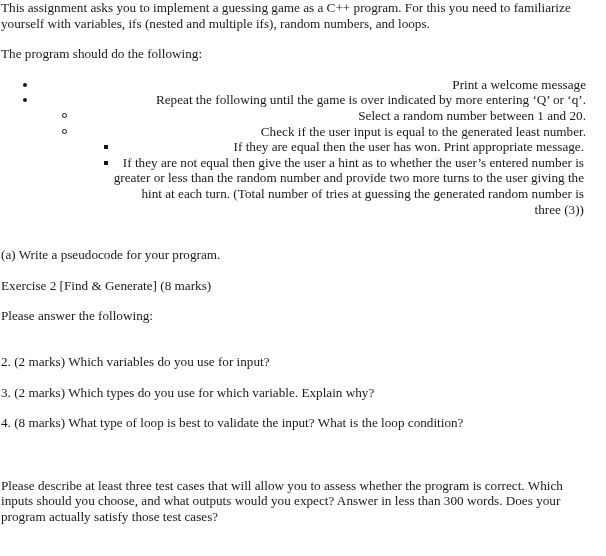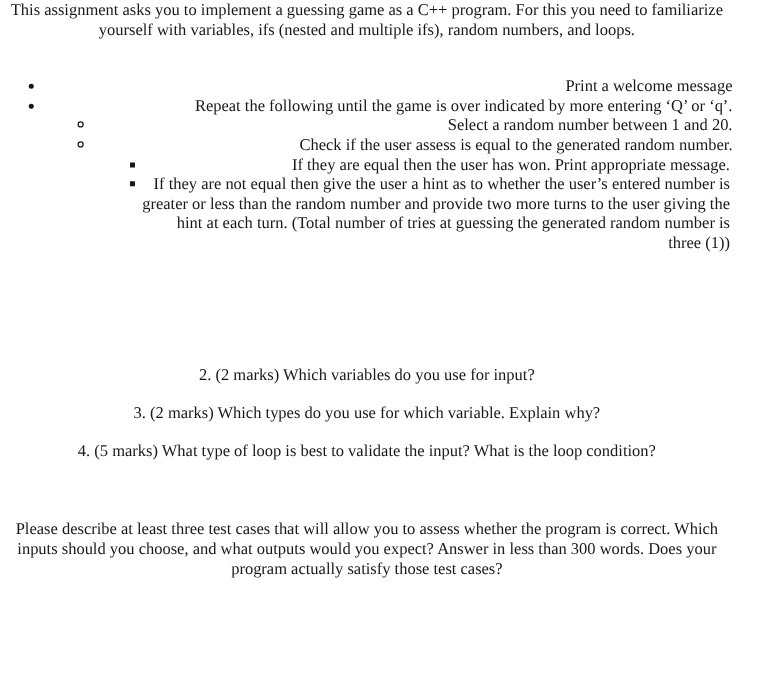--- a/index.html
+++ b/index.html
@@ -20,21 +20,21 @@
   .page {
     position: relative;
     width: 606px;
     height: 556px;
     padding: 0;
     box-sizing: border-box;
   }
   .para {
     margin: 0;
     padding: 0 20px 0 1px;
-    text-align: center;
+    text-align: left;
   }
   .gap-lg { height: 15px; }
 
   
   .lvl1, .lvl2, .lvl3 {
     position: relative;
     margin: 0;
     padding: 0;
     text-align: right;
   }
@@ -84,20 +84,21 @@
 </style>
 </head>
 <body>
 
 <div class="page">
 
   <p class="para">This assignment asks you to implement a guessing game as a C++ program. For this you need to familiarize yourself with variables, ifs (nested and multiple ifs), random numbers, and loops.</p>
 
   <div class="gap-lg"></div>
 
+  <p class="para">The program should do the following:</p>
 
   <div class="gap-lg"></div>
 
   <div>
 
     <div class="row lvl1">
       <span class="bullet b1"></span>
       <span>Print a welcome message</span>
     </div>
 
@@ -107,58 +108,61 @@
     </div>
 
     <div class="row lvl2">
       <span class="bullet b2"></span>
       <span>Select a random number between 1 and 20.</span>
     </div>
 
 
     <div class="row lvl2">
       <span class="bullet b2"></span>
-      <span>Check if the user assess is equal to the generated random number.</span>
+      <span>Check if the user input is equal to the generated least number.</span>
     </div>
 
     <div class="row lvl3">
       <span class="bullet b3"></span>
       <span>If they are equal then the user has won. Print appropriate message.</span>
     </div>
 
     <div class="row lvl3">
       <span class="bullet b3"></span>
-      <span>If they are not equal then give the user a hint as to whether the user’s entered number is greater or less than the random number and provide two more turns to the user giving the hint at each turn. (Total number of tries at guessing the generated random number is three (1))</span>
+      <span>If they are not equal then give the user a hint as to whether the user’s entered number is greater or less than the random number and provide two more turns to the user giving the hint at each turn. (Total number of tries at guessing the generated random number is three (3))</span>
     </div>
 
   </div>
 
   <div style="height:30px"></div>
 
+  <p class="para">(a) Write a pseudocode for your program.</p>
 
   <div class="gap-lg"></div>
 
+  <p class="para">Exercise 2 [Find &amp; Generate] (8 marks)</p>
 
   <div class="gap-lg"></div>
 
+  <p class="para">Please answer the following:</p>
 
   <div class="gap-lg"></div>
 
 
   <div class="gap-lg"></div>
 
   <p class="para">2. (2 marks) Which variables do you use for input?</p>
 
   <div class="gap-lg"></div>
 
   <p class="para">3. (2 marks) Which types do you use for which variable. Explain why?</p>
 
   <div class="gap-lg"></div>
 
-  <p class="para">4. (5 marks) What type of loop is best to validate the input? What is the loop condition?</p>
+  <p class="para">4. (8 marks) What type of loop is best to validate the input? What is the loop condition?</p>
 
   <div style="height:32px"></div>
 
 
   <div class="gap-lg"></div>
 
   <p class="para">Please describe at least three test cases that will allow you to assess whether the program is correct. Which inputs should you choose, and what outputs would you expect? Answer in less than 300 words. Does your program actually satisfy those test cases?</p>
 
 </div>
 

